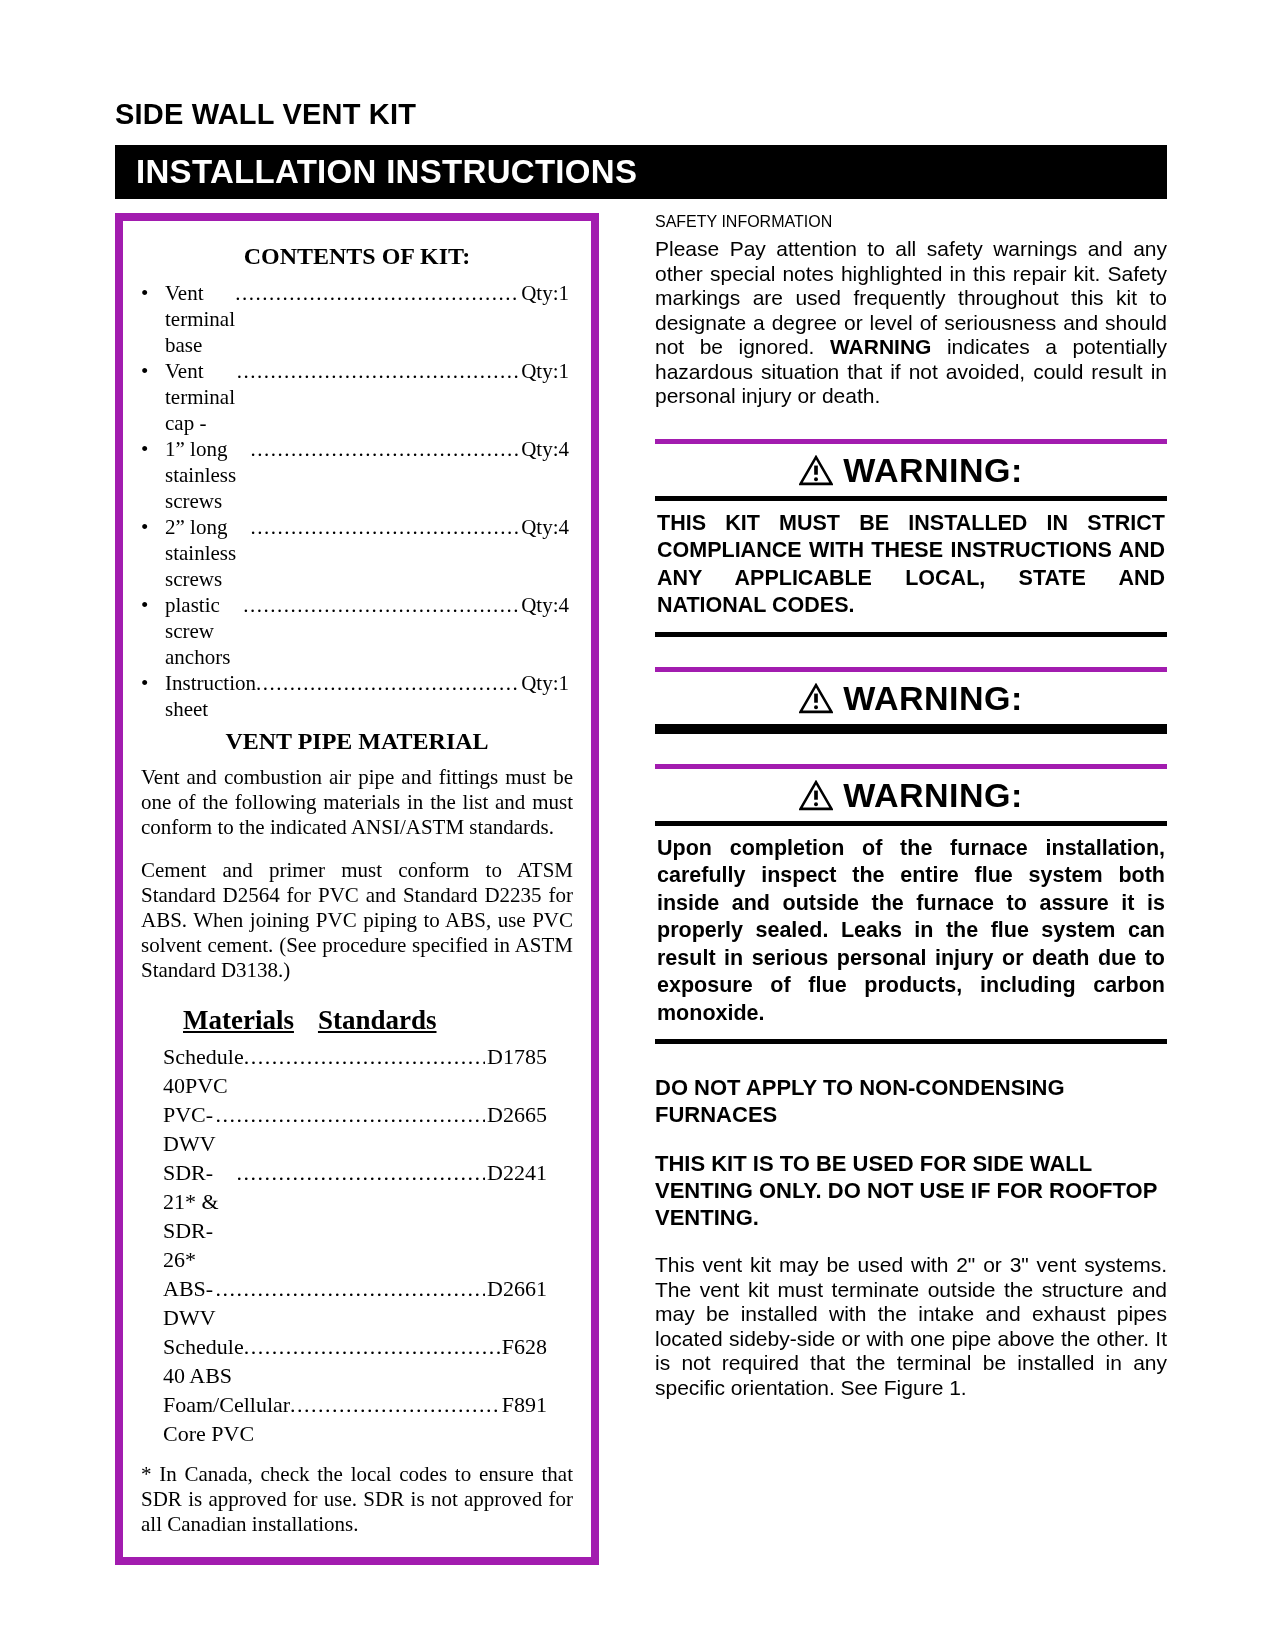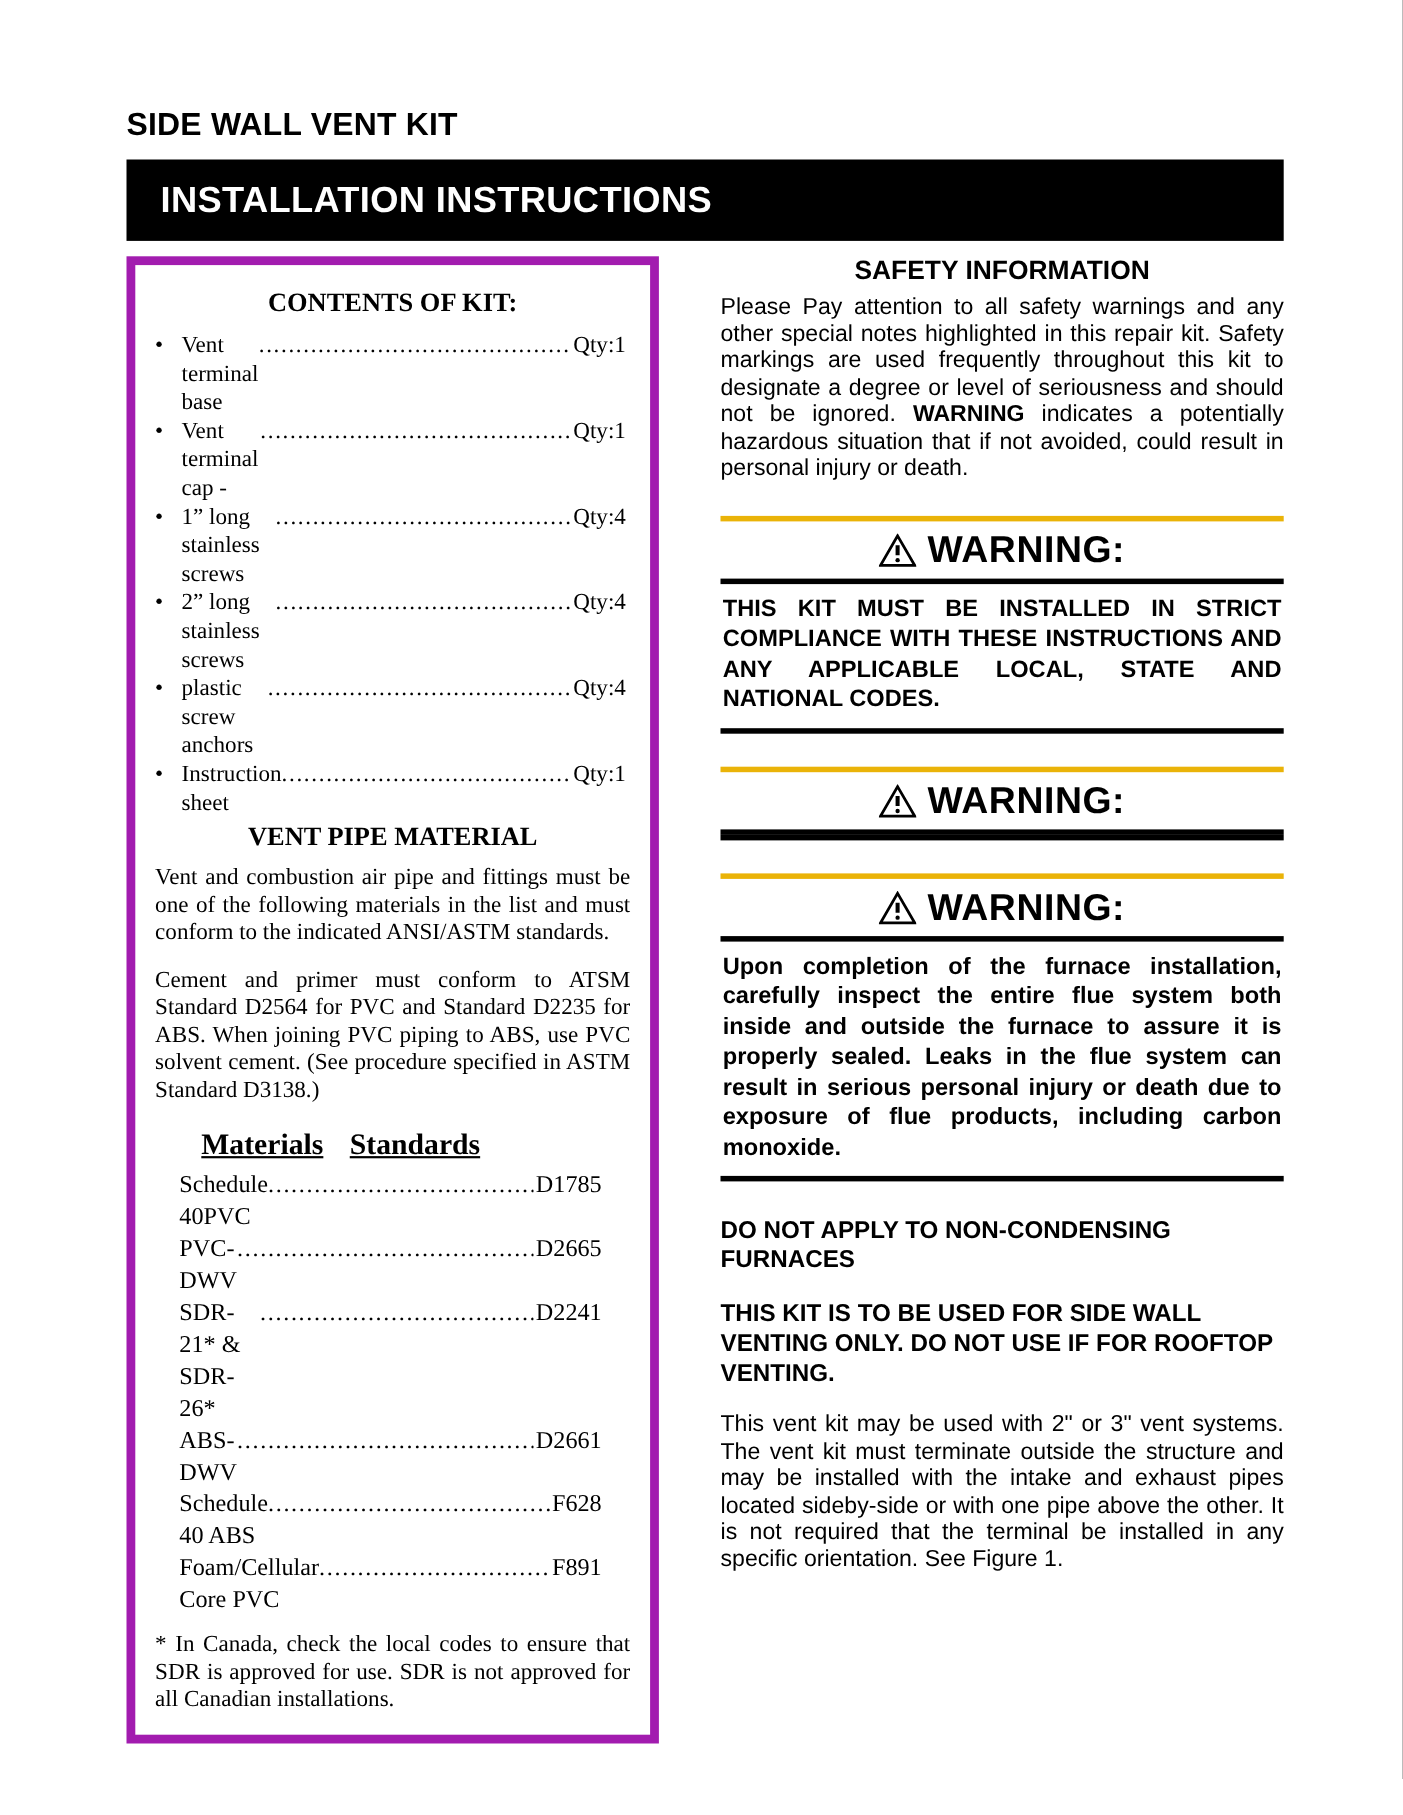--- a/index.html
+++ b/index.html
@@ -11,22 +11,22 @@
     color:#000;
     font-family:"Liberation Sans", sans-serif;
     overflow:hidden;
   }
   .content{position:absolute;left:115px;top:98px;width:1052px;}
 
   
   .kicker{font-size:29px;font-weight:bold;letter-spacing:0.2px;margin:0 0 14px 0;}
   .titlebar{
     background:#000;color:#fff;
-    height:74px;display:flex;align-items:center;
-    padding-left:31px;box-sizing:border-box;
+    height:54px;display:flex;align-items:center;
+    padding-left:21px;box-sizing:border-box;
     margin:0 0 14px 0;
   }
   .titlebar span{font-size:33px;font-weight:bold;letter-spacing:0.3px;}
   .subtitle{font-size:28px;font-weight:bold;margin:0 0 32px 0;}
 
   
   .cols{display:flex;gap:56px;}
   .col-left{width:484px;flex:0 0 484px;}
   .col-right{width:512px;flex:0 0 512px;}
 
@@ -43,27 +43,27 @@
   .para{font-size:21px;line-height:25px;text-align:justify;margin:0 0 18px 0;}
   .mat-head{display:flex;justify-content:flex-start;font-size:27px;font-weight:bold;
             padding:4px 30px 6px 42px;gap:24px;}
   .mat-head span{text-decoration:underline;}
   .mat-table{padding:0 26px 0 22px;margin-bottom:14px;}
   .mat-row{display:flex;align-items:baseline;font-size:22px;line-height:29px;}
   .mat-row .std{white-space:nowrap;padding-left:2px;}
   .footnote{font-size:21px;line-height:25px;text-align:justify;margin:8px 0 0 0;}
 
   
-  .safety-title{font-size:24px;font-weight:bold;text-align:center;margin:0 0 6px 0;}
+  .safety-title{font-size:16px;font-weight:normal;text-align:left;margin:0 0 6px 0;}
   .safety-p{font-size:21px;line-height:24.5px;text-align:justify;margin:0 0 30px 0;}
   .safety-p b{font-weight:bold;}
 
   .warnblock{border-bottom:5px solid #000;margin-bottom:30px;}
   .warnhead{
-    border-top:5px solid #eab308;border-bottom:5px solid #000;
+    border-top:5px solid #a21caf;border-bottom:5px solid #000;
     display:flex;align-items:center;justify-content:center;gap:10px;
     padding:7px 0 6px 0;
   }
   .warnhead .wtxt{font-size:34px;font-weight:bold;letter-spacing:0.5px;}
   .warnbody{font-size:21.5px;font-weight:bold;line-height:27.5px;text-align:justify;
             padding:9px 2px 12px 2px;}
 
   .noteline{font-size:22px;font-weight:bold;line-height:27px;margin:0 0 22px 0;}
   .usage-p{font-size:21px;line-height:24.5px;text-align:justify;margin:0;}
 </style>

